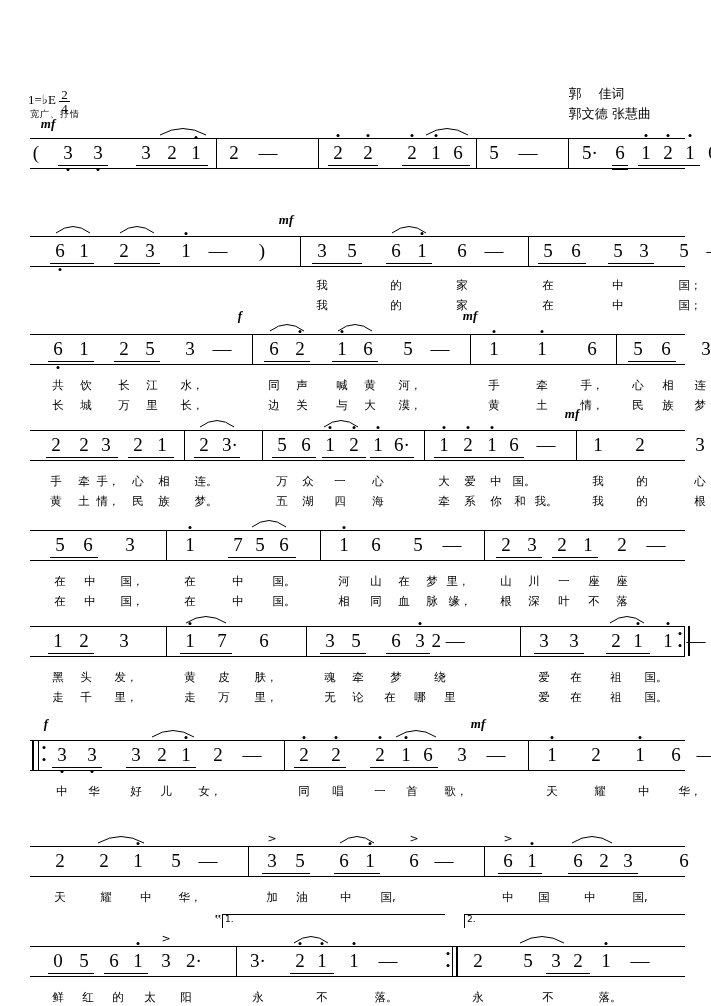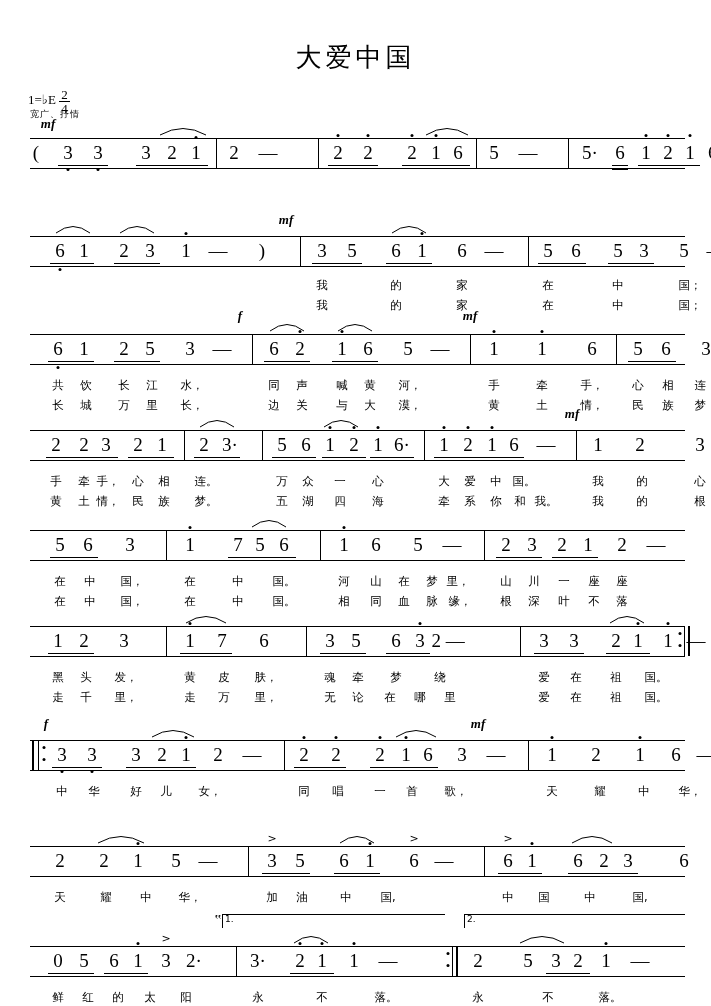--- a/index.html
+++ b/index.html
@@ -54,31 +54,34 @@
   .dotbelow{position:absolute;width:3px;height:3px;border-radius:50%;background:#000;transform:translateX(-50%);}
   .accent{position:absolute;font-size:11px;transform:translateX(-50%);font-family:"DejaVu Sans",sans-serif;}
   .ending{position:absolute;border-top:1px solid #000;border-left:1px solid #000;height:13px;}
   .ending .lab{position:absolute;left:2px;top:-1px;font-size:9px;font-family:"DejaVu Sans",sans-serif;}
 </style>
 </head>
 <body>
 
 <div class="page">
 
-  <div class="title">大爱中国</div>
 
   <div class="key">
     <span>1=</span><span>♭</span><span>E</span>
     <span class="frac">
       <span class="num">2</span>
       <span class="den">4</span>
     </span>
   </div>
   <div class="tempo">宽广、抒情</div>
 
+  <div class="credits">
+    <div>郭    佳词</div>
+    <div>郭文德 张慧曲</div>
+  </div>
 
   <div class="sys" style="top:120px;height:80px;">
     <div class="staffline" style="top:18px;"></div>
     <div class="staffline" style="top:48px;"></div>
     <div class="dyn" style="left:48px;top:-4px;">mf</div>
 
     <div class="note" style="left:36px;top:22px;">(</div>
 
     <div class="note" style="left:68px;top:22px;">3</div>
     <div class="dotbelow" style="left:68px;top:48px;"></div>

